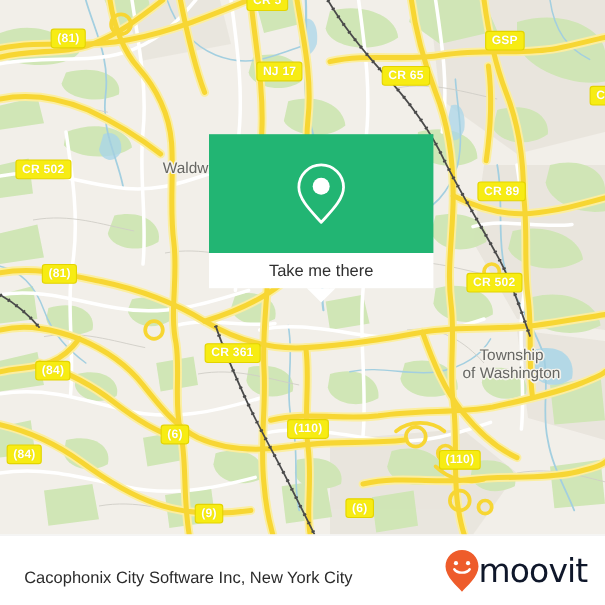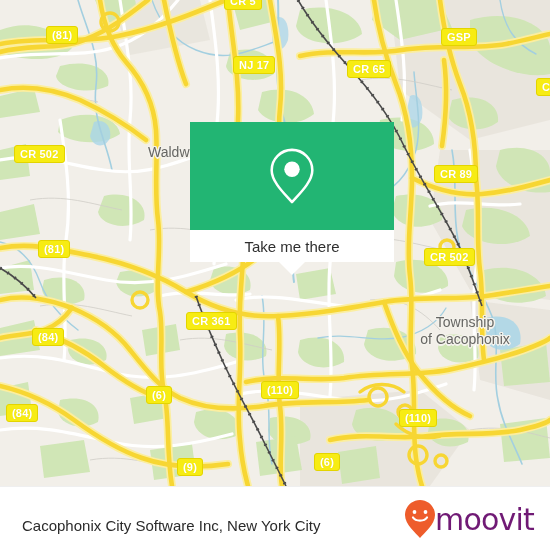--- a/index.html
+++ b/index.html
@@ -93,21 +93,21 @@
     white-space:nowrap;
     margin-top:12px;
   }
   .brand{
     margin-left:auto;margin-right:16px;
     display:flex;align-items:center;
   }
   .brand-wordmark{
     font-size:30px;
     letter-spacing:-0.8px;
-    color:#701a75;
+    color:#0f172a;
     font-family:"DejaVu Sans", sans-serif;
     font-weight:normal;
     margin-left:-2px;
   }
 </style>
 </head>
 <body>
 
 <div class="frame">
 
@@ -321,21 +321,21 @@
         <path class="railtick" d="M196,296 C204,320 214,342 224,364 C236,390 250,414 262,438 C272,458 280,474 286,486"></path>
         <path class="rail" d="M0,268 C14,276 26,286 36,298"></path>
         <path class="railtick" d="M0,268 C14,276 26,286 36,298"></path>
       </g>
     </svg>
 
     <div class="place" style="left:148px;top:144px;">Waldwick</div>
 
     <div class="place two-line" style="left:455px;top:314px;transform:translateX(-50%);margin-left:10px;">
       <div>Township</div>
-      <div>of Cacophonix</div>
+      <div>of Washington</div>
     </div>
 
     <div class="shield" style="left:46px;top:26px;">(81)</div>
     <div class="shield" style="left:209px;top:56px;margin-left:24px;">NJ 17</div>
     <div class="shield" style="left:347px;top:60px;">CR 65</div>
     <div class="shield" style="left:441px;top:28px;">GSP</div>
     <div class="shield" style="left:14px;top:145px;">CR 502</div>
     <div class="shield" style="left:434px;top:165px;">CR 89</div>
     <div class="shield" style="left:38px;top:240px;">(81)</div>
     <div class="shield" style="left:424px;top:248px;">CR 502</div>

